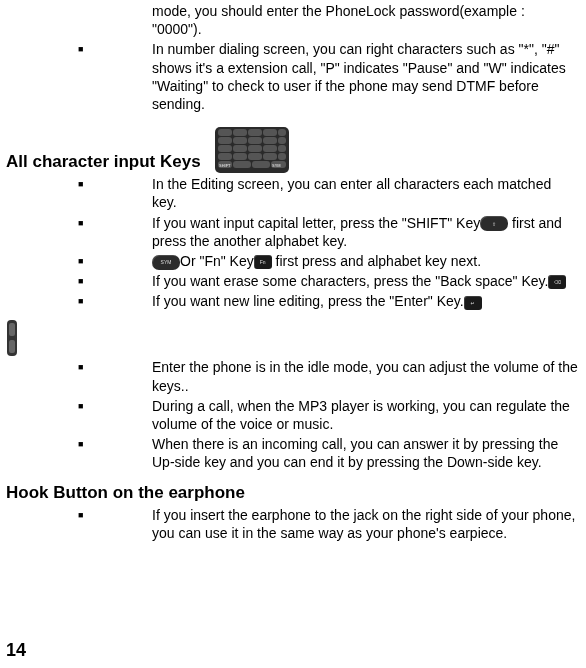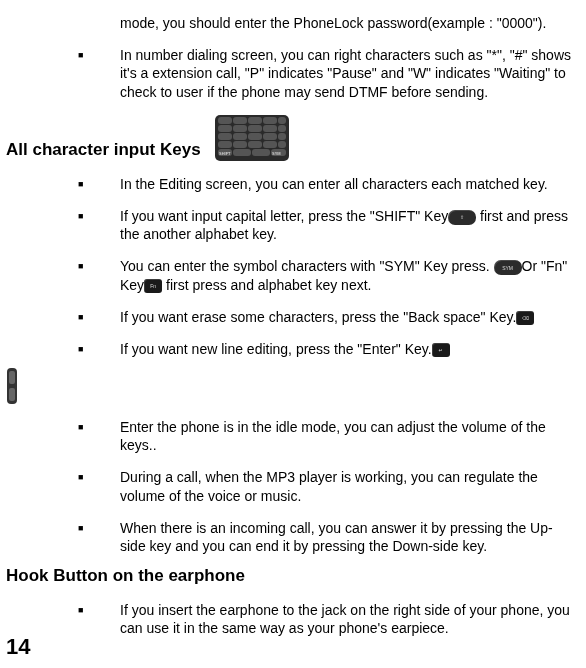--- a/index.html
+++ b/index.html
@@ -24,37 +24,38 @@
       align-items: flex-end;
       gap: 14px;
     }
     .h2 .icon-box { display: inline-flex; align-items: flex-end; }
     ul.bullets {
       list-style: none;
       padding-left: 0;
     }
     ul.bullets > li {
       display: flex;
-      margin-top: 14px;
+      margin-top: 2px;
+      gap: 32px;
     }
     ul.bullets > li .sq {
       min-width: 12px;
       display: inline-block;
       font-size: 9px;
       line-height: 18px;
       margin-right: 30px;
     }
     ul.bullets > li .btext {
       flex: 1;
     }
     .page-num {
       position: absolute;
       left: 6px;
       bottom: 6px;
-      font-size: 22px;
+      font-size: 18px;
       font-weight: bold;
     }
     .inline-icon {
       display: inline-block;
       vertical-align: middle;
     }
     .key-pill {
       width: 28px; height: 15px;
       background: #2b2b2b;
       border-radius: 7px;
@@ -137,21 +138,21 @@
     </li>
     <li>
       <span class="sq">■</span>
       <span class="btext">
         <span>If you want input capital letter, press the "SHIFT" Key</span><span class="inline-icon key-pill"><span class="tiny-text">⇧</span></span><span> first and press the another alphabet key.</span>
       </span>
     </li>
     <li>
       <span class="sq">■</span>
       <span class="btext">
-        <span>You can enter the symbol characters with "SYM" Key press. </span><span class="inline-icon key-pill"><span class="tiny-text">SYM</span></span><span>Or "Fn" Key</span><span class="inline-icon key-pill small dark"><span class="tiny-text">Fn</span></span><span> first press and alphabet key next.</span>
+        <span class="inline-icon key-pill"><span class="tiny-text">SYM</span></span><span>Or "Fn" Key</span><span class="inline-icon key-pill small dark"><span class="tiny-text">Fn</span></span><span> first press and alphabet key next.</span>
       </span>
     </li>
     <li>
       <span class="sq">■</span>
       <span class="btext">
         <span>If you want erase some characters, press the "Back space" Key.</span><span class="inline-icon key-pill small dark"><span class="tiny-text">⌫</span></span>
       </span>
     </li>
     <li>
       <span class="sq">■</span>

